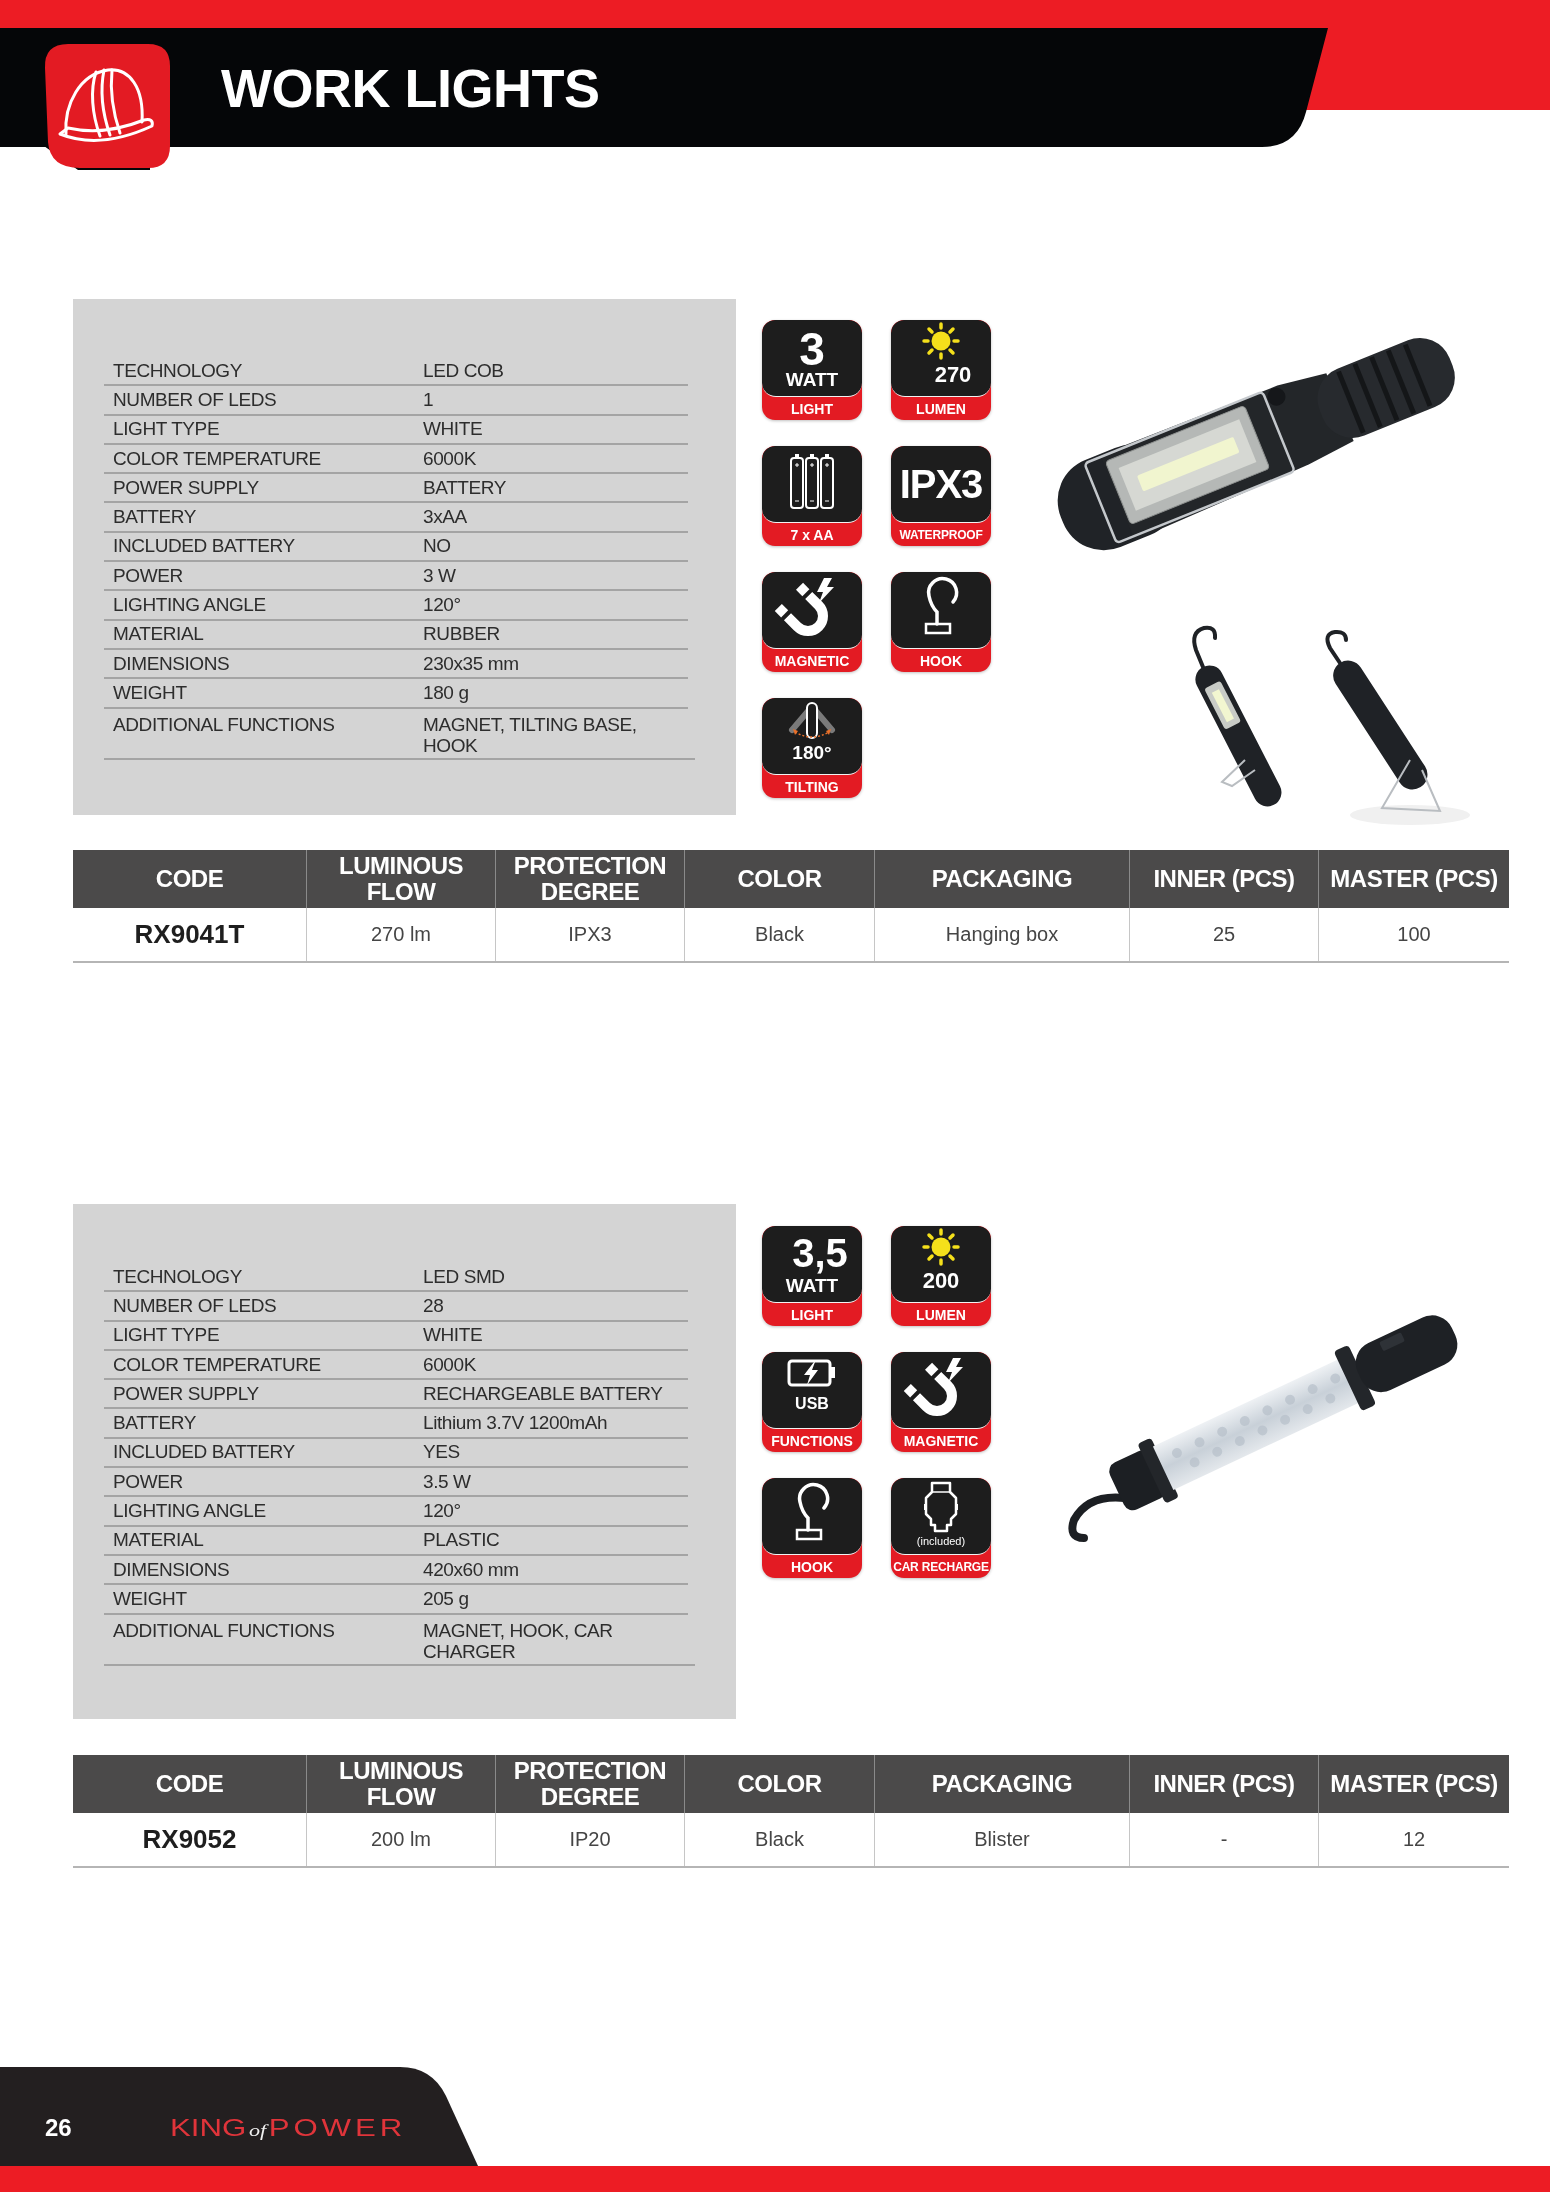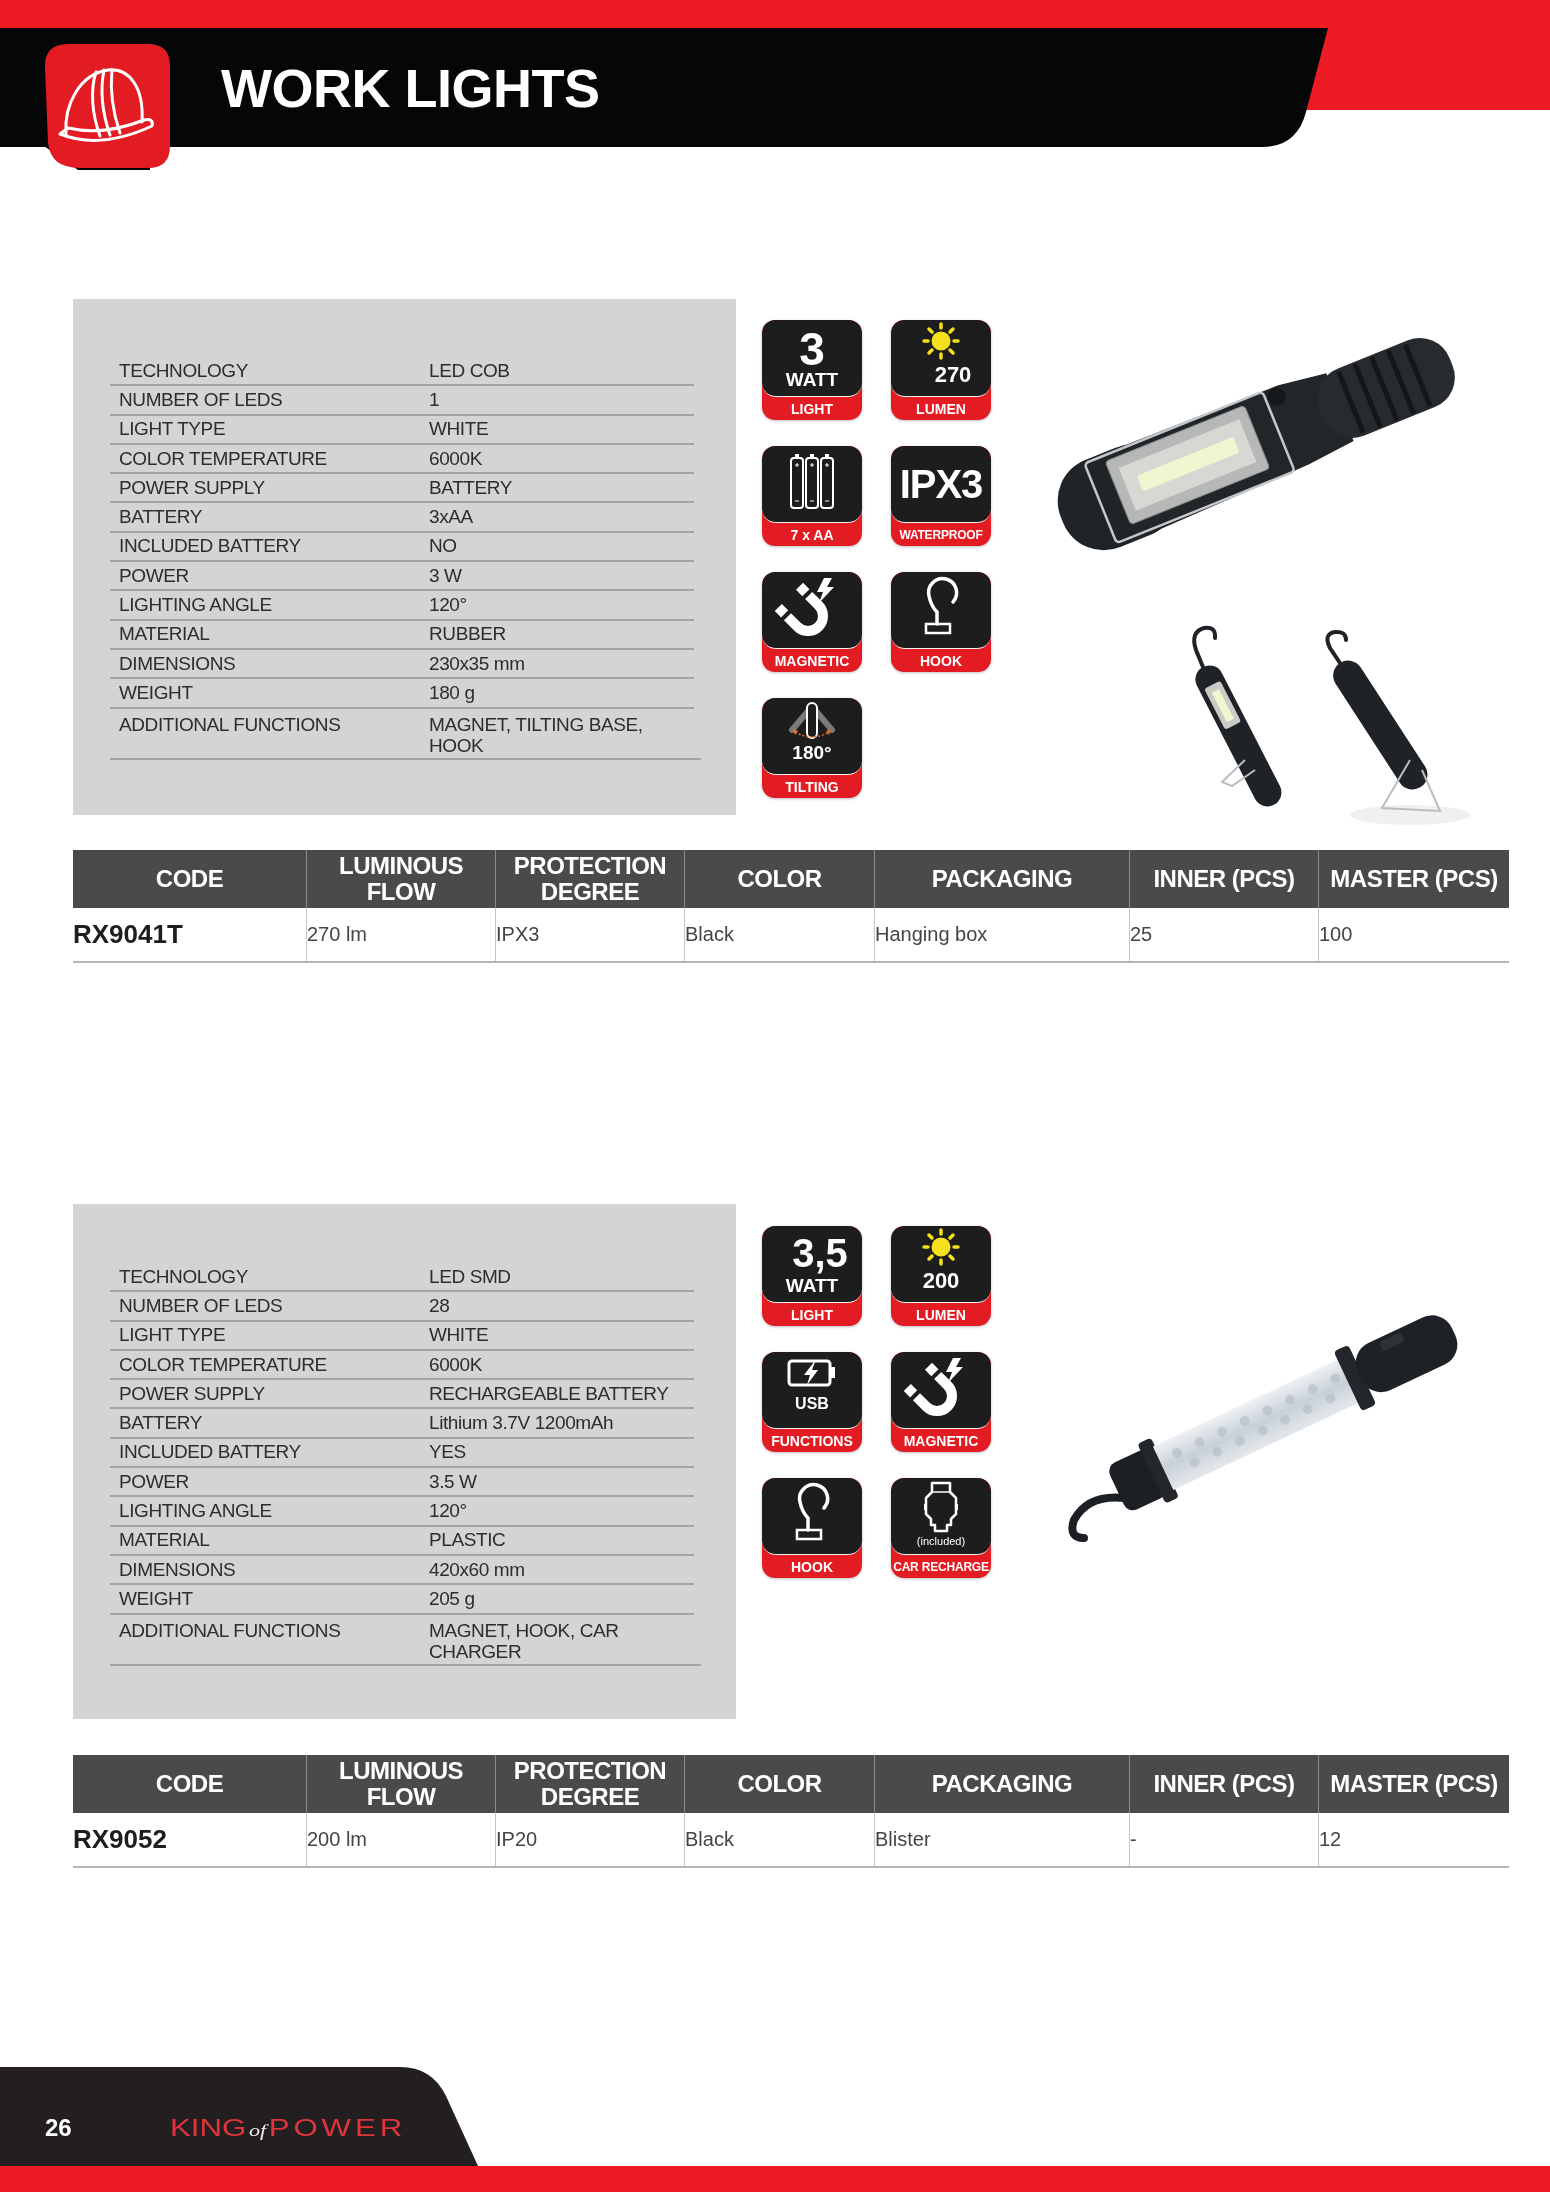--- a/index.html
+++ b/index.html
@@ -7,37 +7,37 @@
   .abs{position:absolute;}
   
   .header-red{position:absolute;left:0;top:0;width:1550px;height:110px;background:#ed1c24;}
   .header-shape{position:absolute;left:0;top:0;width:1550px;height:175px;}
   .page-title{position:absolute;left:221px;top:61px;font-size:54px;line-height:54px;font-weight:700;color:#ffffff;letter-spacing:-0.5px;white-space:nowrap;}
   
   .section{position:absolute;left:0;width:1550px;height:760px;}
   .title-bar{position:absolute;left:73px;top:0;width:923px;height:88px;background:#4b4a4a;overflow:hidden;}
   .title-text{position:absolute;left:37px;width:1070px;font-size:38px;line-height:38px;font-weight:700;color:#ffffff;transform:scaleX(0.82);transform-origin:left top;}
   .spec-box{position:absolute;left:73px;top:88px;width:663px;height:516px;background:#d4d4d4;}
-  .spec-table{position:absolute;left:110px;top:146px;width:584px;}
+  .spec-table{position:absolute;left:104px;top:146px;width:584px;}
   .spec-row{display:flex;align-items:center;height:29.3px;box-sizing:border-box;border-bottom:2px solid #a4a4a4;font-size:19px;color:#2d2d2d;letter-spacing:-0.4px;}
   .spec-row.multi{height:51px;align-items:flex-start;padding:5px 0 2px 0;line-height:21px;width:591px;}
   .spec-label{width:319px;padding-left:9px;box-sizing:border-box;flex:none;}
   .spec-value{width:250px;flex:none;}
   
   .icons{position:absolute;left:762px;top:109px;display:grid;grid-template-columns:100px 100px;column-gap:29px;row-gap:26px;grid-auto-rows:100px;}
   .icon{position:relative;width:100px;height:100px;background:#e31b23;border-radius:13px;overflow:hidden;box-shadow:0 1px 3px rgba(0,0,0,0.25);}
   .icon-top{position:absolute;left:0;top:0;width:100px;height:77px;background:#1d1d1d;border-radius:13px 13px 14px 14px;border-bottom:1.5px solid #f2f2f2;box-sizing:border-box;}
   .icon-label{position:absolute;left:0;right:0;bottom:0;height:22px;line-height:22px;text-align:center;color:#ffffff;font-weight:700;font-size:14px;white-space:nowrap;}
   .icon-label.small{font-size:12px;letter-spacing:-0.2px;}
   .glyph{position:absolute;left:0;top:0;width:100px;height:76px;}
   .big-num{position:absolute;left:0;right:0;text-align:center;color:#fff;font-weight:700;white-space:nowrap;}
   
   .code-table{position:absolute;left:73px;top:639px;width:1402px;border-collapse:collapse;table-layout:fixed;}
   .code-table th{background:#4b4a4a;color:#ffffff;font-size:24px;font-weight:700;letter-spacing:-0.5px;height:58px;line-height:26px;padding:0 2px;border-left:1px solid #8a8a8a;text-align:center;margin-top:45px;}
-  .code-table td{height:53px;padding:0;font-size:20px;color:#454545;border-left:1px solid #c6c6c6;border-bottom:2px solid #b5b5b5;}
+  .code-table td{height:53px;padding:0;text-align:center;font-size:20px;color:#454545;border-left:1px solid #c6c6c6;border-bottom:2px solid #b5b5b5;}
   .code-table th:first-child,.code-table td:first-child{border-left:none;}
   .code-table td.code{font-size:26px;font-weight:700;color:#1e1e1e;}
   
   .footer-shape{position:absolute;left:0;top:2060px;width:600px;height:110px;}
   .footer-red{position:absolute;left:0;top:2166px;width:1550px;height:26px;background:#ed1c24;}
   .page-number{position:absolute;left:45px;top:2116px;font-size:24px;line-height:24px;font-weight:700;color:#ffffff;}
   .brand{position:absolute;left:170px;top:2114px;height:30px;white-space:nowrap;transform:scaleX(1.3);transform-origin:left top;color:#e0343a;font-size:24px;line-height:28px;}
   .brand-of{font-family:"Liberation Serif", serif;font-style:italic;font-size:17px;color:#f2f2f2;padding:0 2px;}
   .brand-power{letter-spacing:3px;}
 </style>

